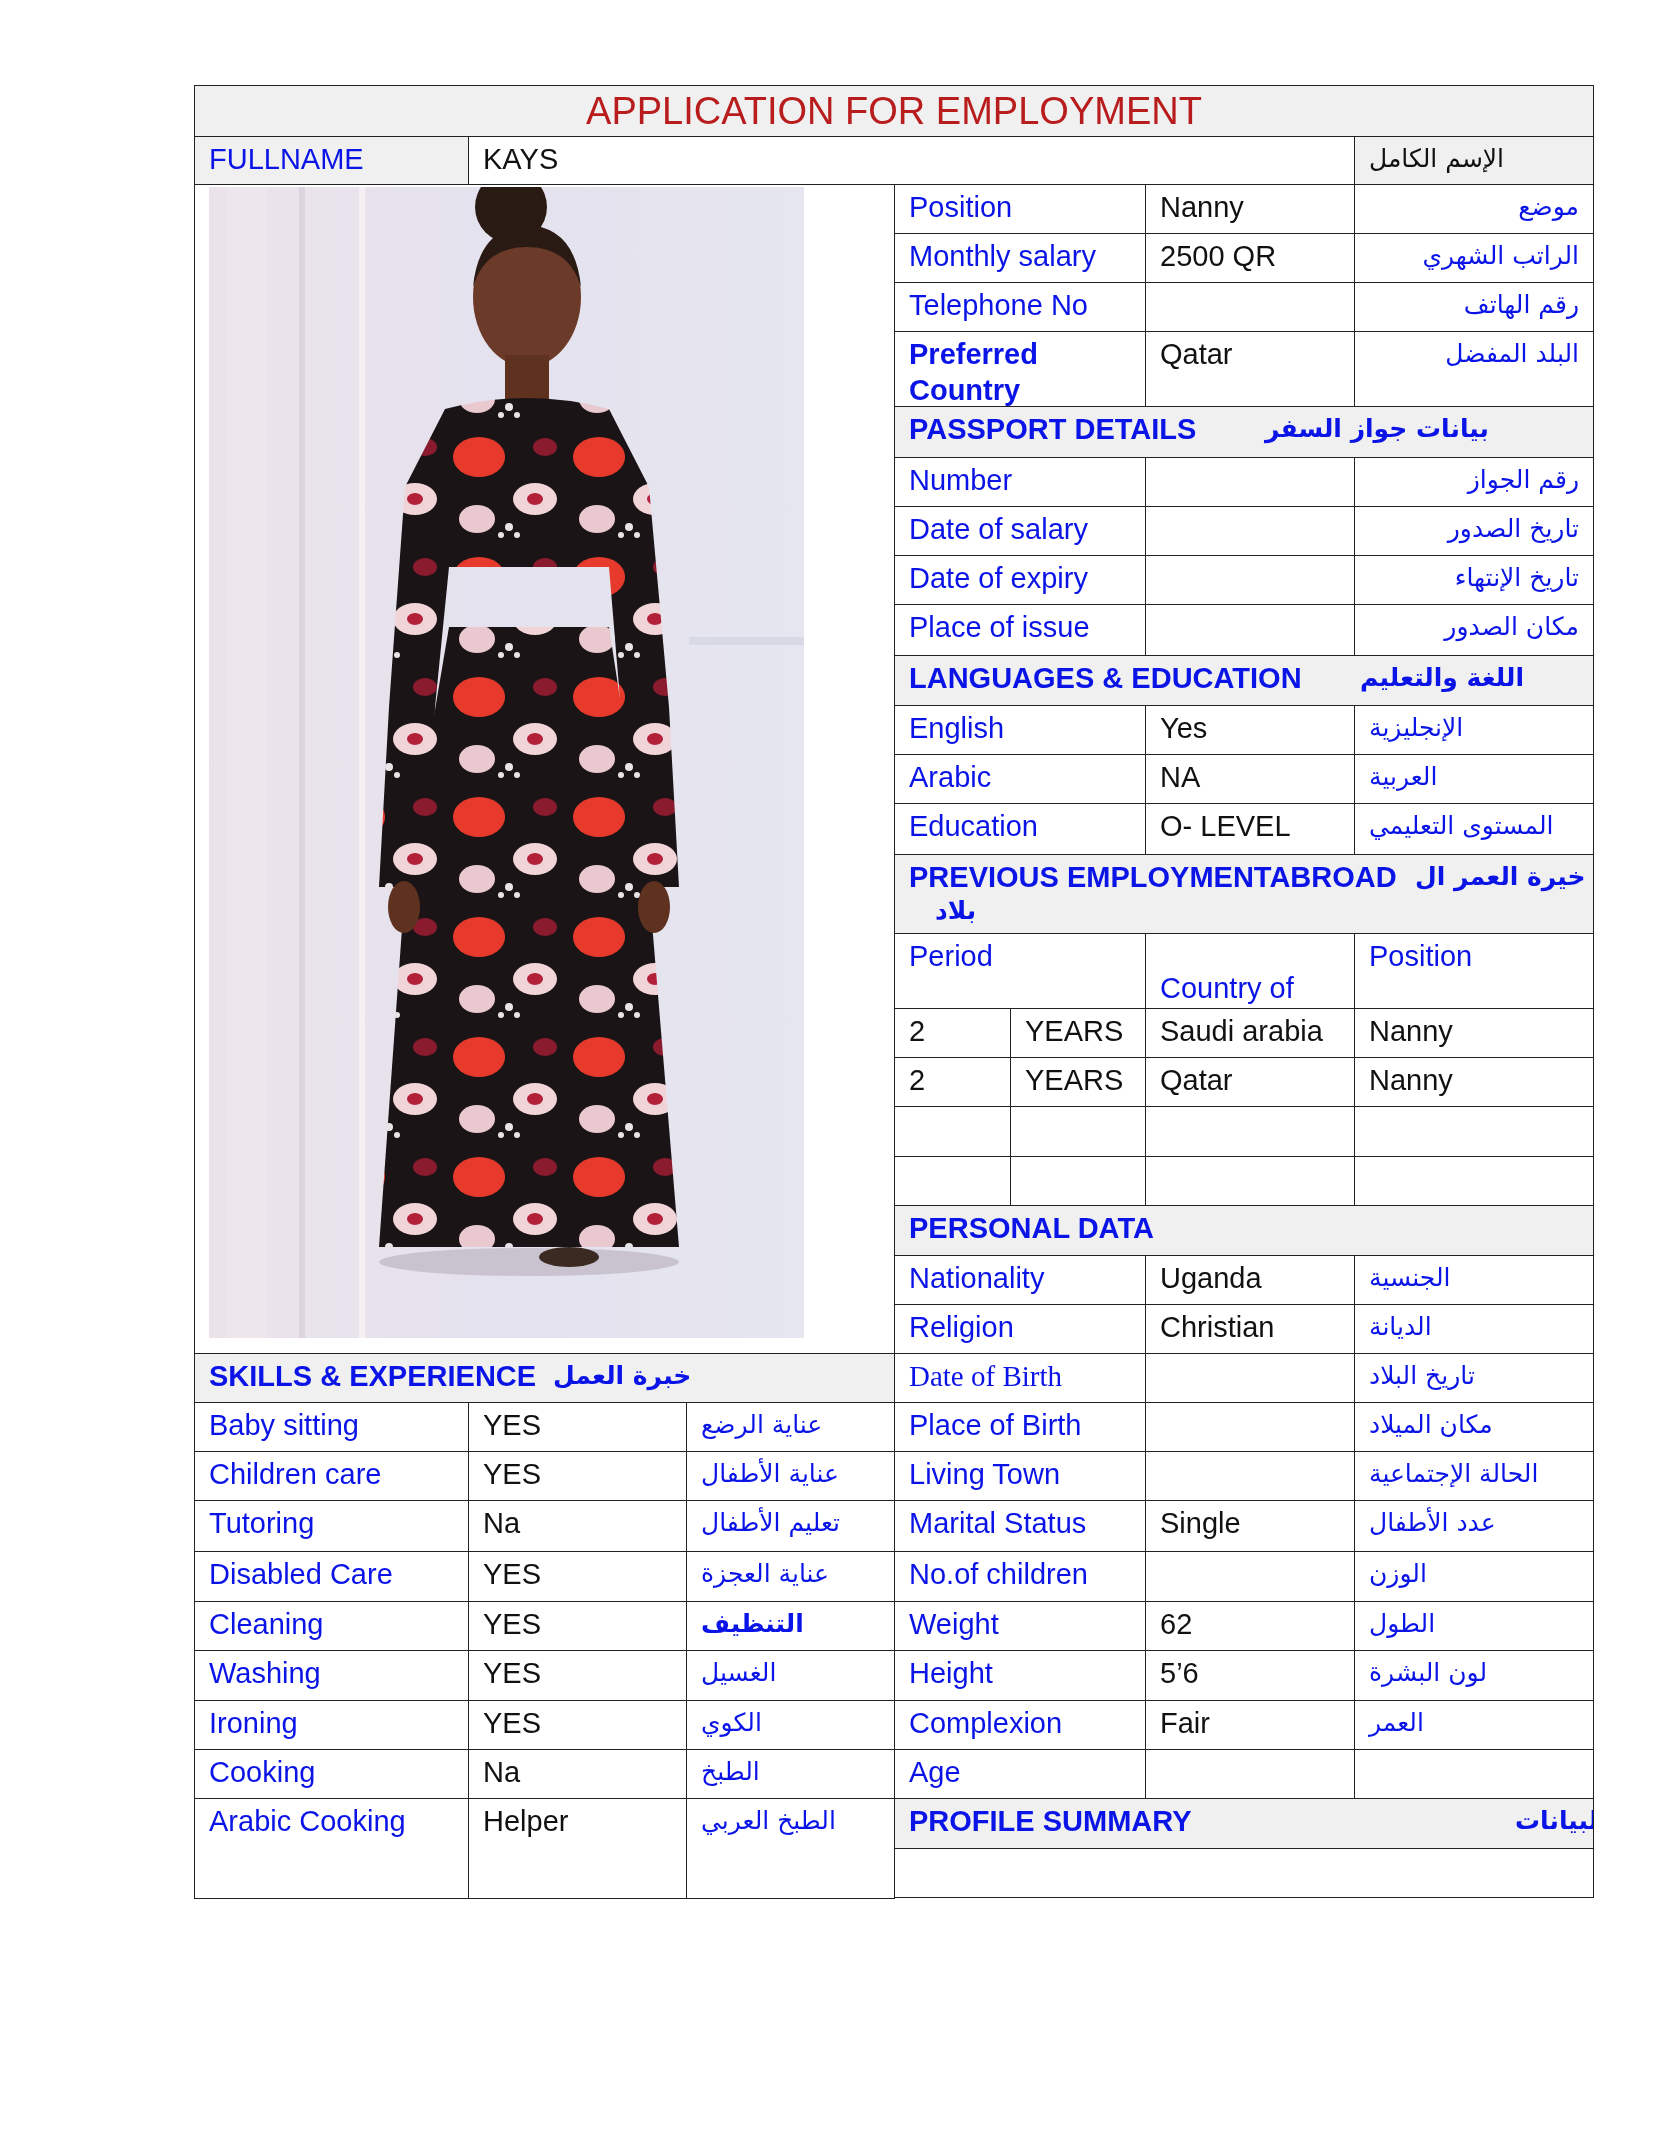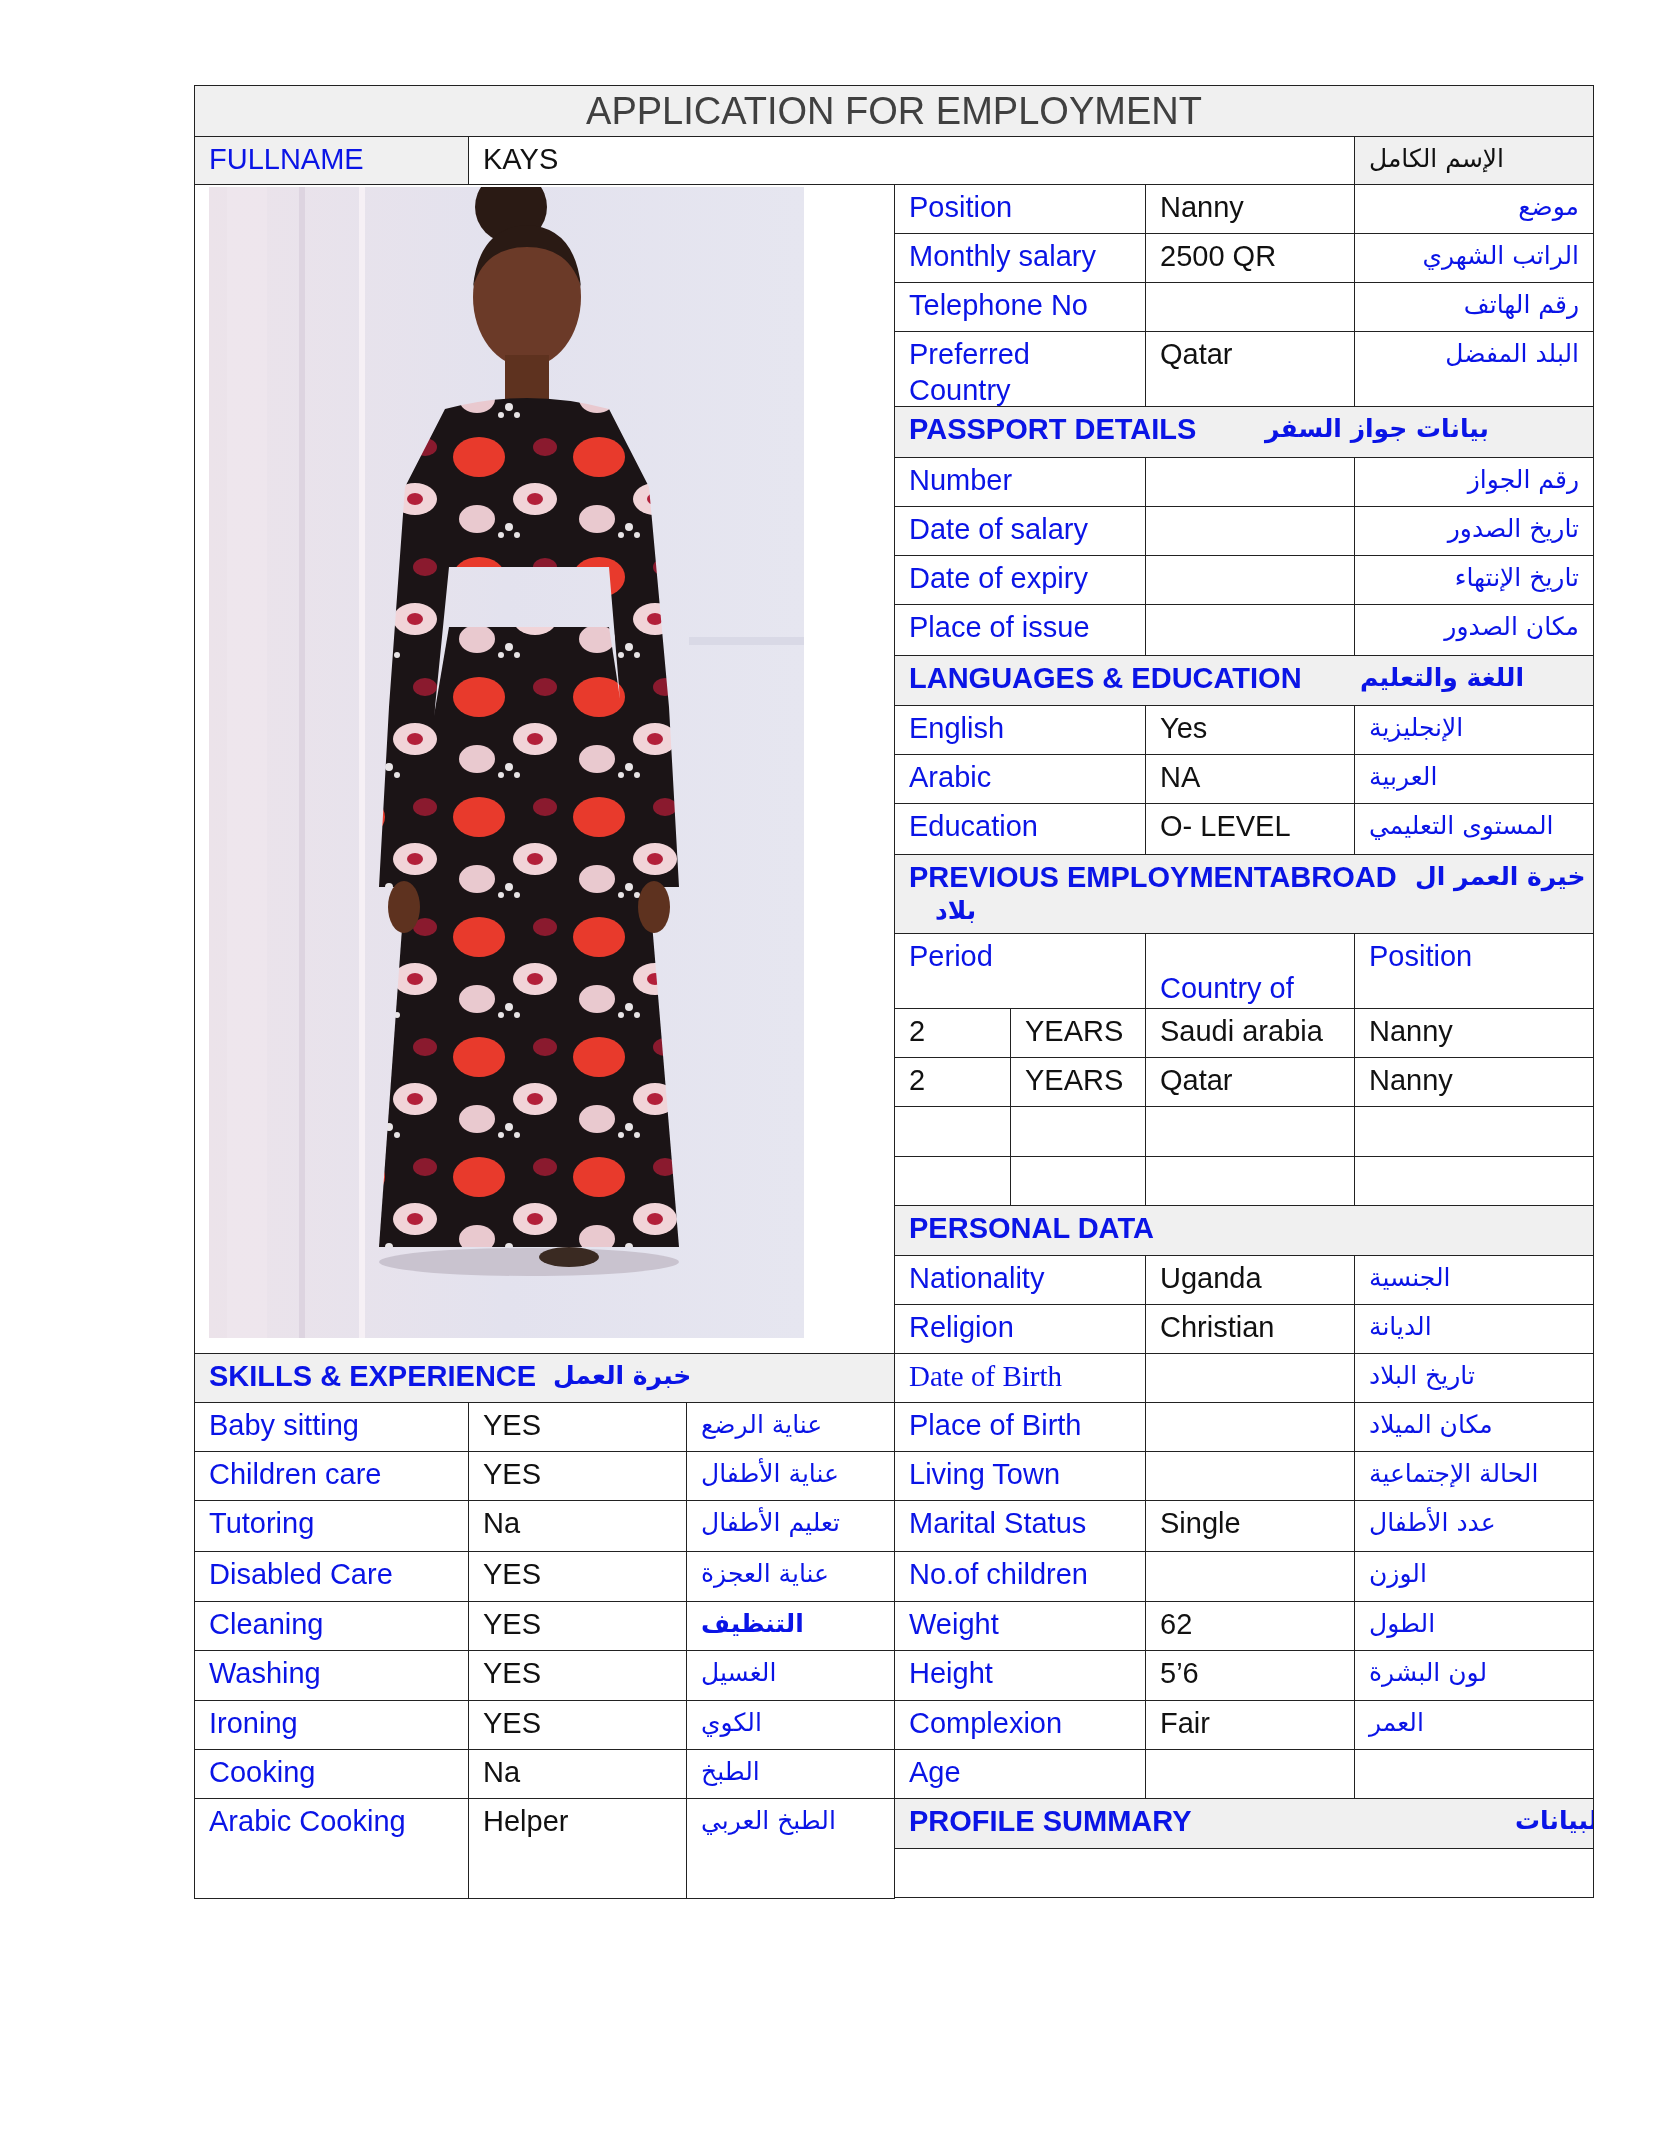--- a/index.html
+++ b/index.html
@@ -6,21 +6,21 @@
   body{width:1653px;height:2139px;position:relative;font-family:"Liberation Sans","DejaVu Sans",sans-serif;overflow:hidden;}
   .c{position:absolute;box-sizing:border-box;border:1.5px solid #222;background:#fff;overflow:hidden;}
   .g{background:#f0f0f0;}
   .t{position:absolute;left:14px;top:4px;font-size:29px;line-height:36px;white-space:nowrap;}
   .b{color:#0a14e6;}
   .k{color:#111;}
   .bold{font-weight:bold;}
   .ar{font-family:"DejaVu Sans",sans-serif;font-size:25px;direction:rtl;}
   .ar-r{right:14px;left:auto;}
   .ar-l{left:14px;}
-  .title{position:absolute;left:0;right:0;top:2px;text-align:center;font-size:38px;line-height:46px;color:#404040;}
+  .title{position:absolute;left:0;right:0;top:2px;text-align:center;font-size:38px;line-height:46px;color:#b91c1c;}
   .wrap{white-space:normal;line-height:36px;}
   .photo{position:absolute;left:209px;top:187px;width:595px;height:1151px;}
 </style>
 </head>
 <body>
 
 <div style="position:absolute;left:194px;top:85px;width:1400px;height:1813px;">
 
 <div class="c g" style="left:0;top:0;width:1400px;height:52px;">
   <div class="title">APPLICATION FOR EMPLOYMENT</div>
@@ -149,21 +149,21 @@
     <div class="c" style="left: 700px; top: 197px; width: 252px; height: 50px;">
       <span class="t b wrap" style="white-space:normal;width:225px;">Telephone No</span>
     </div>
     <div class="c" style="left: 951px; top: 197px; width: 210px; height: 50px;">
       <span class="t k"></span>
     </div>
     <div class="c" style="left: 1160px; top: 197px; width: 240px; height: 50px;">
       <span class="t b ar ar-r">رقم الهاتف</span>
     </div>
     <div class="c" style="left: 700px; top: 246px; width: 252px; height: 76px;">
-      <span class="t b wrap" style="white-space:normal;width:225px;">Preferred Country</span>
+      <span class="t b wrap" style="white-space:normal;width:225px;font-weight:bold;">Preferred Country</span>
     </div>
     <div class="c" style="left: 951px; top: 246px; width: 210px; height: 76px;">
       <span class="t k">Qatar</span>
     </div>
     <div class="c" style="left: 1160px; top: 246px; width: 240px; height: 76px;">
       <span class="t b ar ar-r">البلد المفضل</span>
     </div>
     <div class="c g" style="left: 700px; top: 321px; width: 700px; height: 52px;">
       <span class="t b bold">PASSPORT DETAILS</span>
       <span class="t b bold ar" style="left:370px;">بيانات جواز السفر</span>

